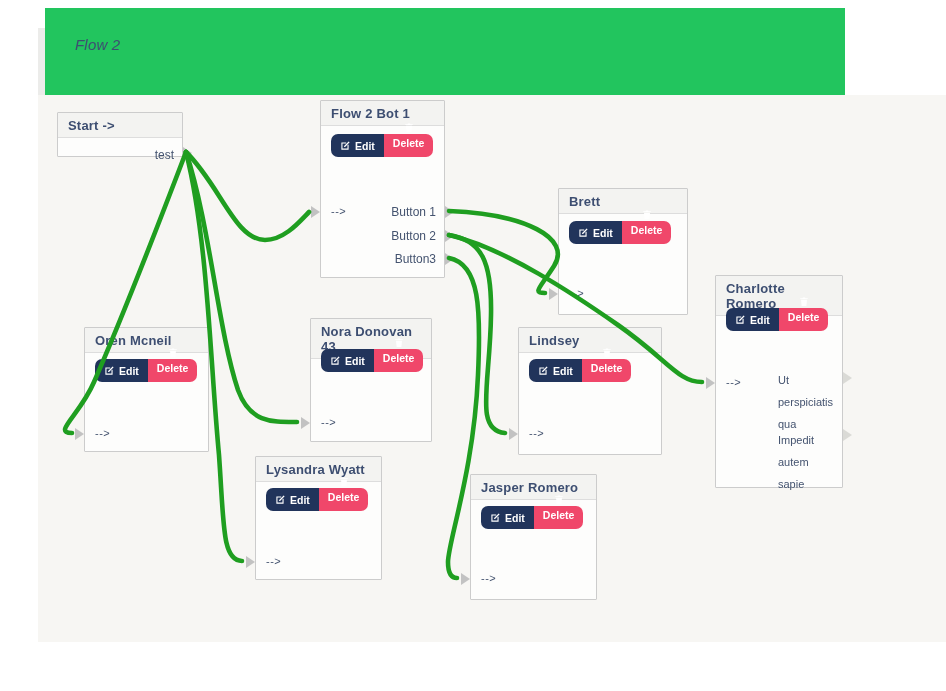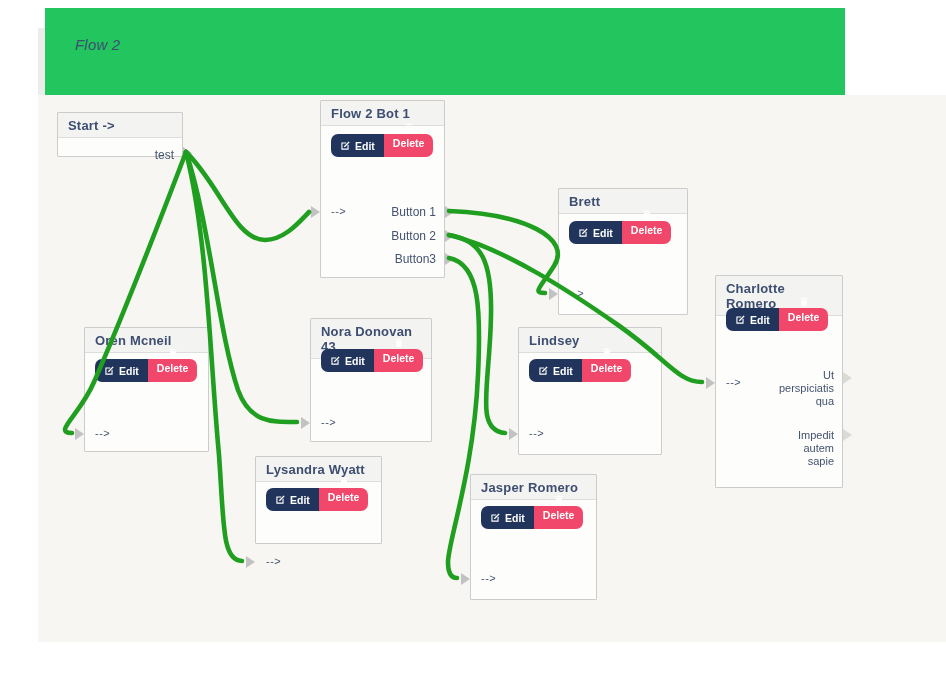--- a/index.html
+++ b/index.html
@@ -23,21 +23,21 @@
   .btn{
     border:none;display:flex;align-items:center;gap:4px;color:#ffffff;
     font-family:"Liberation Sans","DejaVu Sans",sans-serif;
     font-size:10.5px;font-weight:bold;padding:8px 9px;height:23px;cursor:pointer;justify-content:flex-end;
   }
   .btn svg{display:block;}
   .btn.edit{background:#21345b;border-radius:7px 0 0 7px;}
   .btn.del{background:#f0476a;border-radius:0 7px 7px 0;flex-direction:column;}
   .in-label{position:absolute;left:10px;font-size:11px;color:#44536f;letter-spacing:.5px;}
   .out-label{position:absolute;right:8px;font-size:12px;color:#44536f;text-align:right;}
-  .out-block{position:absolute;right:8px;width:56px;font-size:11px;line-height:13px;color:#44536f;text-align:right;}
+  .out-block{position:absolute;right:8px;width:56px;font-size:11px;line-height:22px;color:#44536f;text-align:left;}
   .port{position:absolute;width:0;height:0;border:6px solid transparent;border-right:none;border-left:9px solid #c2c2c2;}
   .port.in{left:-10px;}
   .port.out{right:-10px;}
   .port.faint{border-left-color:#dadad6;}
   svg.edges{position:absolute;left:0;top:0;z-index:5;pointer-events:none;}
   svg.edges path{fill:none;stroke:#1f9e20;stroke-width:4.6;stroke-linecap:round;}
 </style>
 </head>
 <body>
 
@@ -206,21 +206,21 @@
             <path fill="#fff" d="M6 1.5h4v1.2h4V4H2V2.7h4V1.5zM3.2 5.2h9.6L11.8 15H4.2L3.2 5.2z"></path>
           </svg>
         </span>
       <span>Delete</span>
     </button>
   </div>
   <span class="in-label" style="top:99px">--&gt;</span>
   <span class="port in" style="top:100px"></span>
 </div>
 
-<div class="node" style="left:255px;top:456px;width:127px;height:88px">
+<div class="node" style="left:255px;top:456px;width:127px;height:124px">
   <div class="nhead">Lysandra Wyatt</div>
   <div class="btns" style="top:31px">
     <button class="btn edit">
       <span>
           <svg width="11" height="11" viewBox="0 0 16 16">
             <path d="M2 3.5h7v1.6H3.6v7.3h7.3V7h1.6v7H2V3.5z" fill="#fff"></path>
             <path d="M6 8.6 12.6 2 14 3.4 7.4 10H6V8.6z" fill="#fff"></path>
           </svg>
         </span>
       <span>Edit</span>

